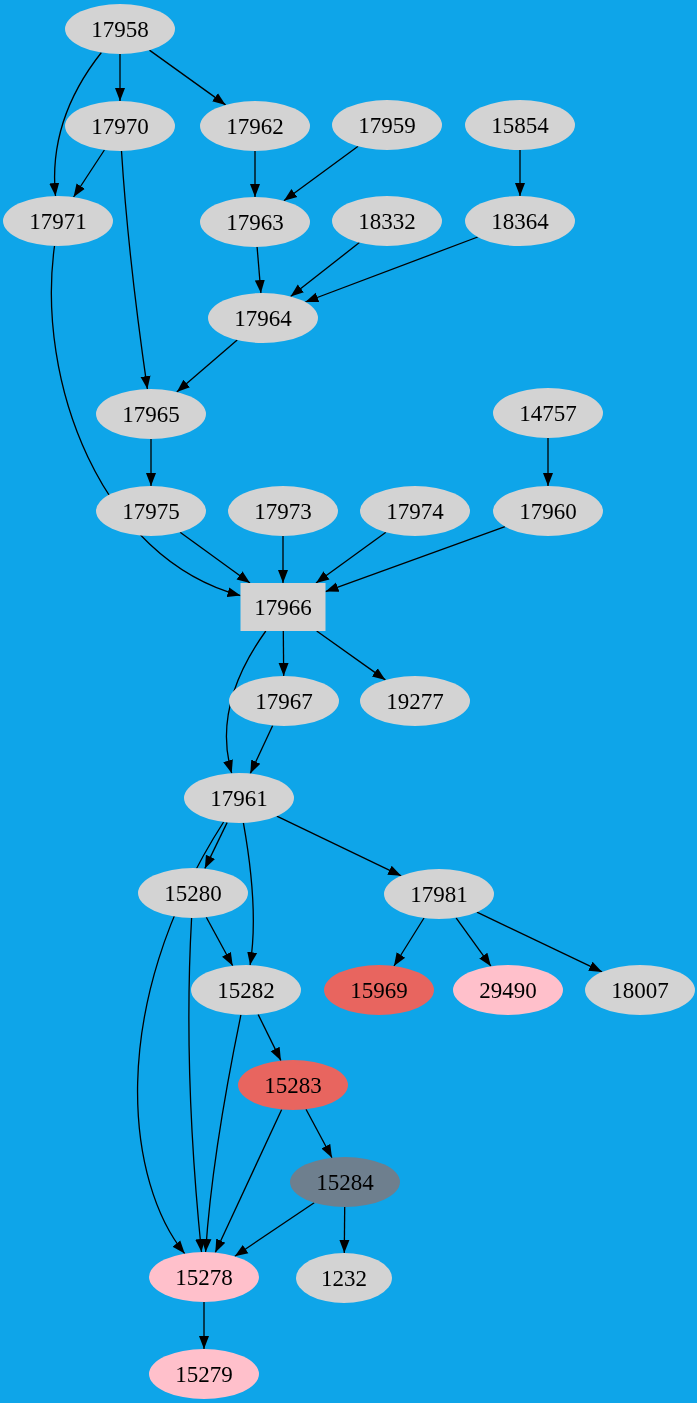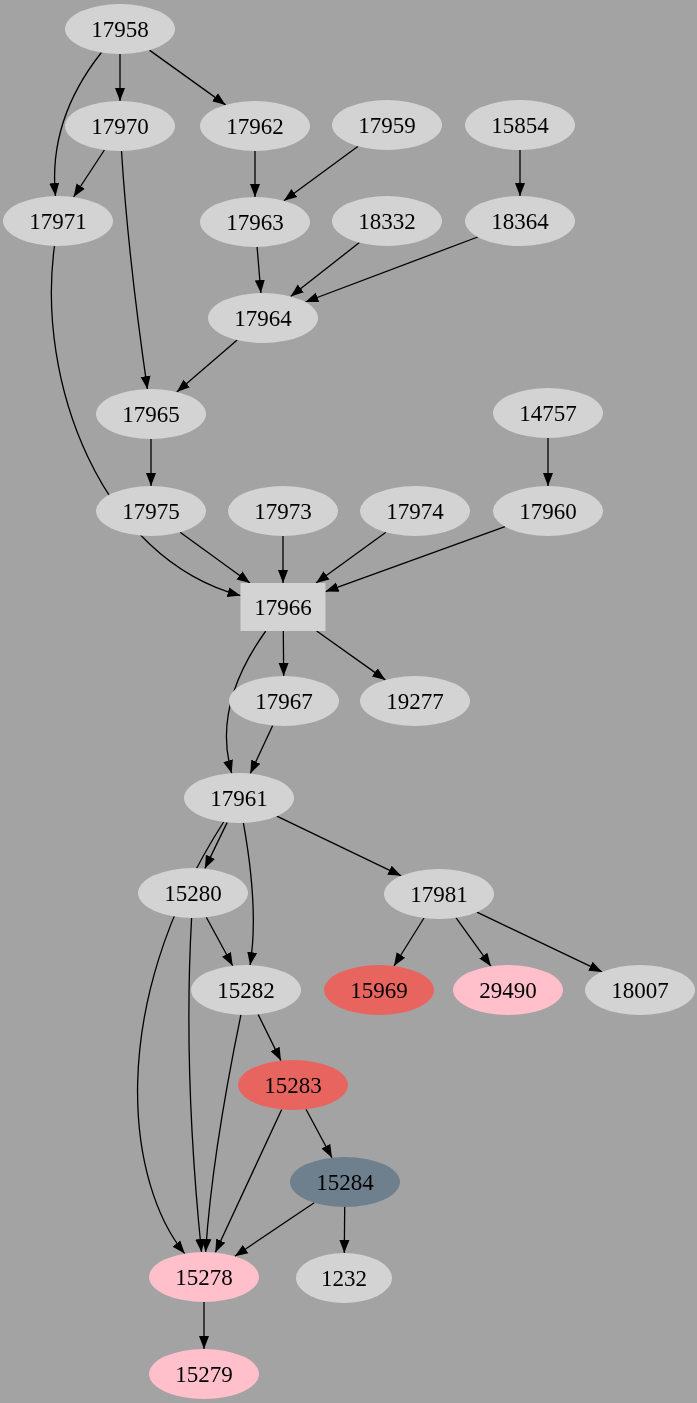--- a/index.html
+++ b/index.html
@@ -3,21 +3,21 @@
 <meta charset="utf-8">
 <style>
   html, body {
     margin: 0;
     padding: 0;
     background: #ffffff;
   }
   #stage {
     width: 697px;
     height: 1403px;
-    background: #a3a3a3;
+    background: #0ea5e9;
     position: relative;
     overflow: hidden;
   }
   svg text {
     font-family: "Liberation Serif", "DejaVu Serif", serif;
     font-size: 23px;
     fill: #000000;
   }
 </style>
 </head>

